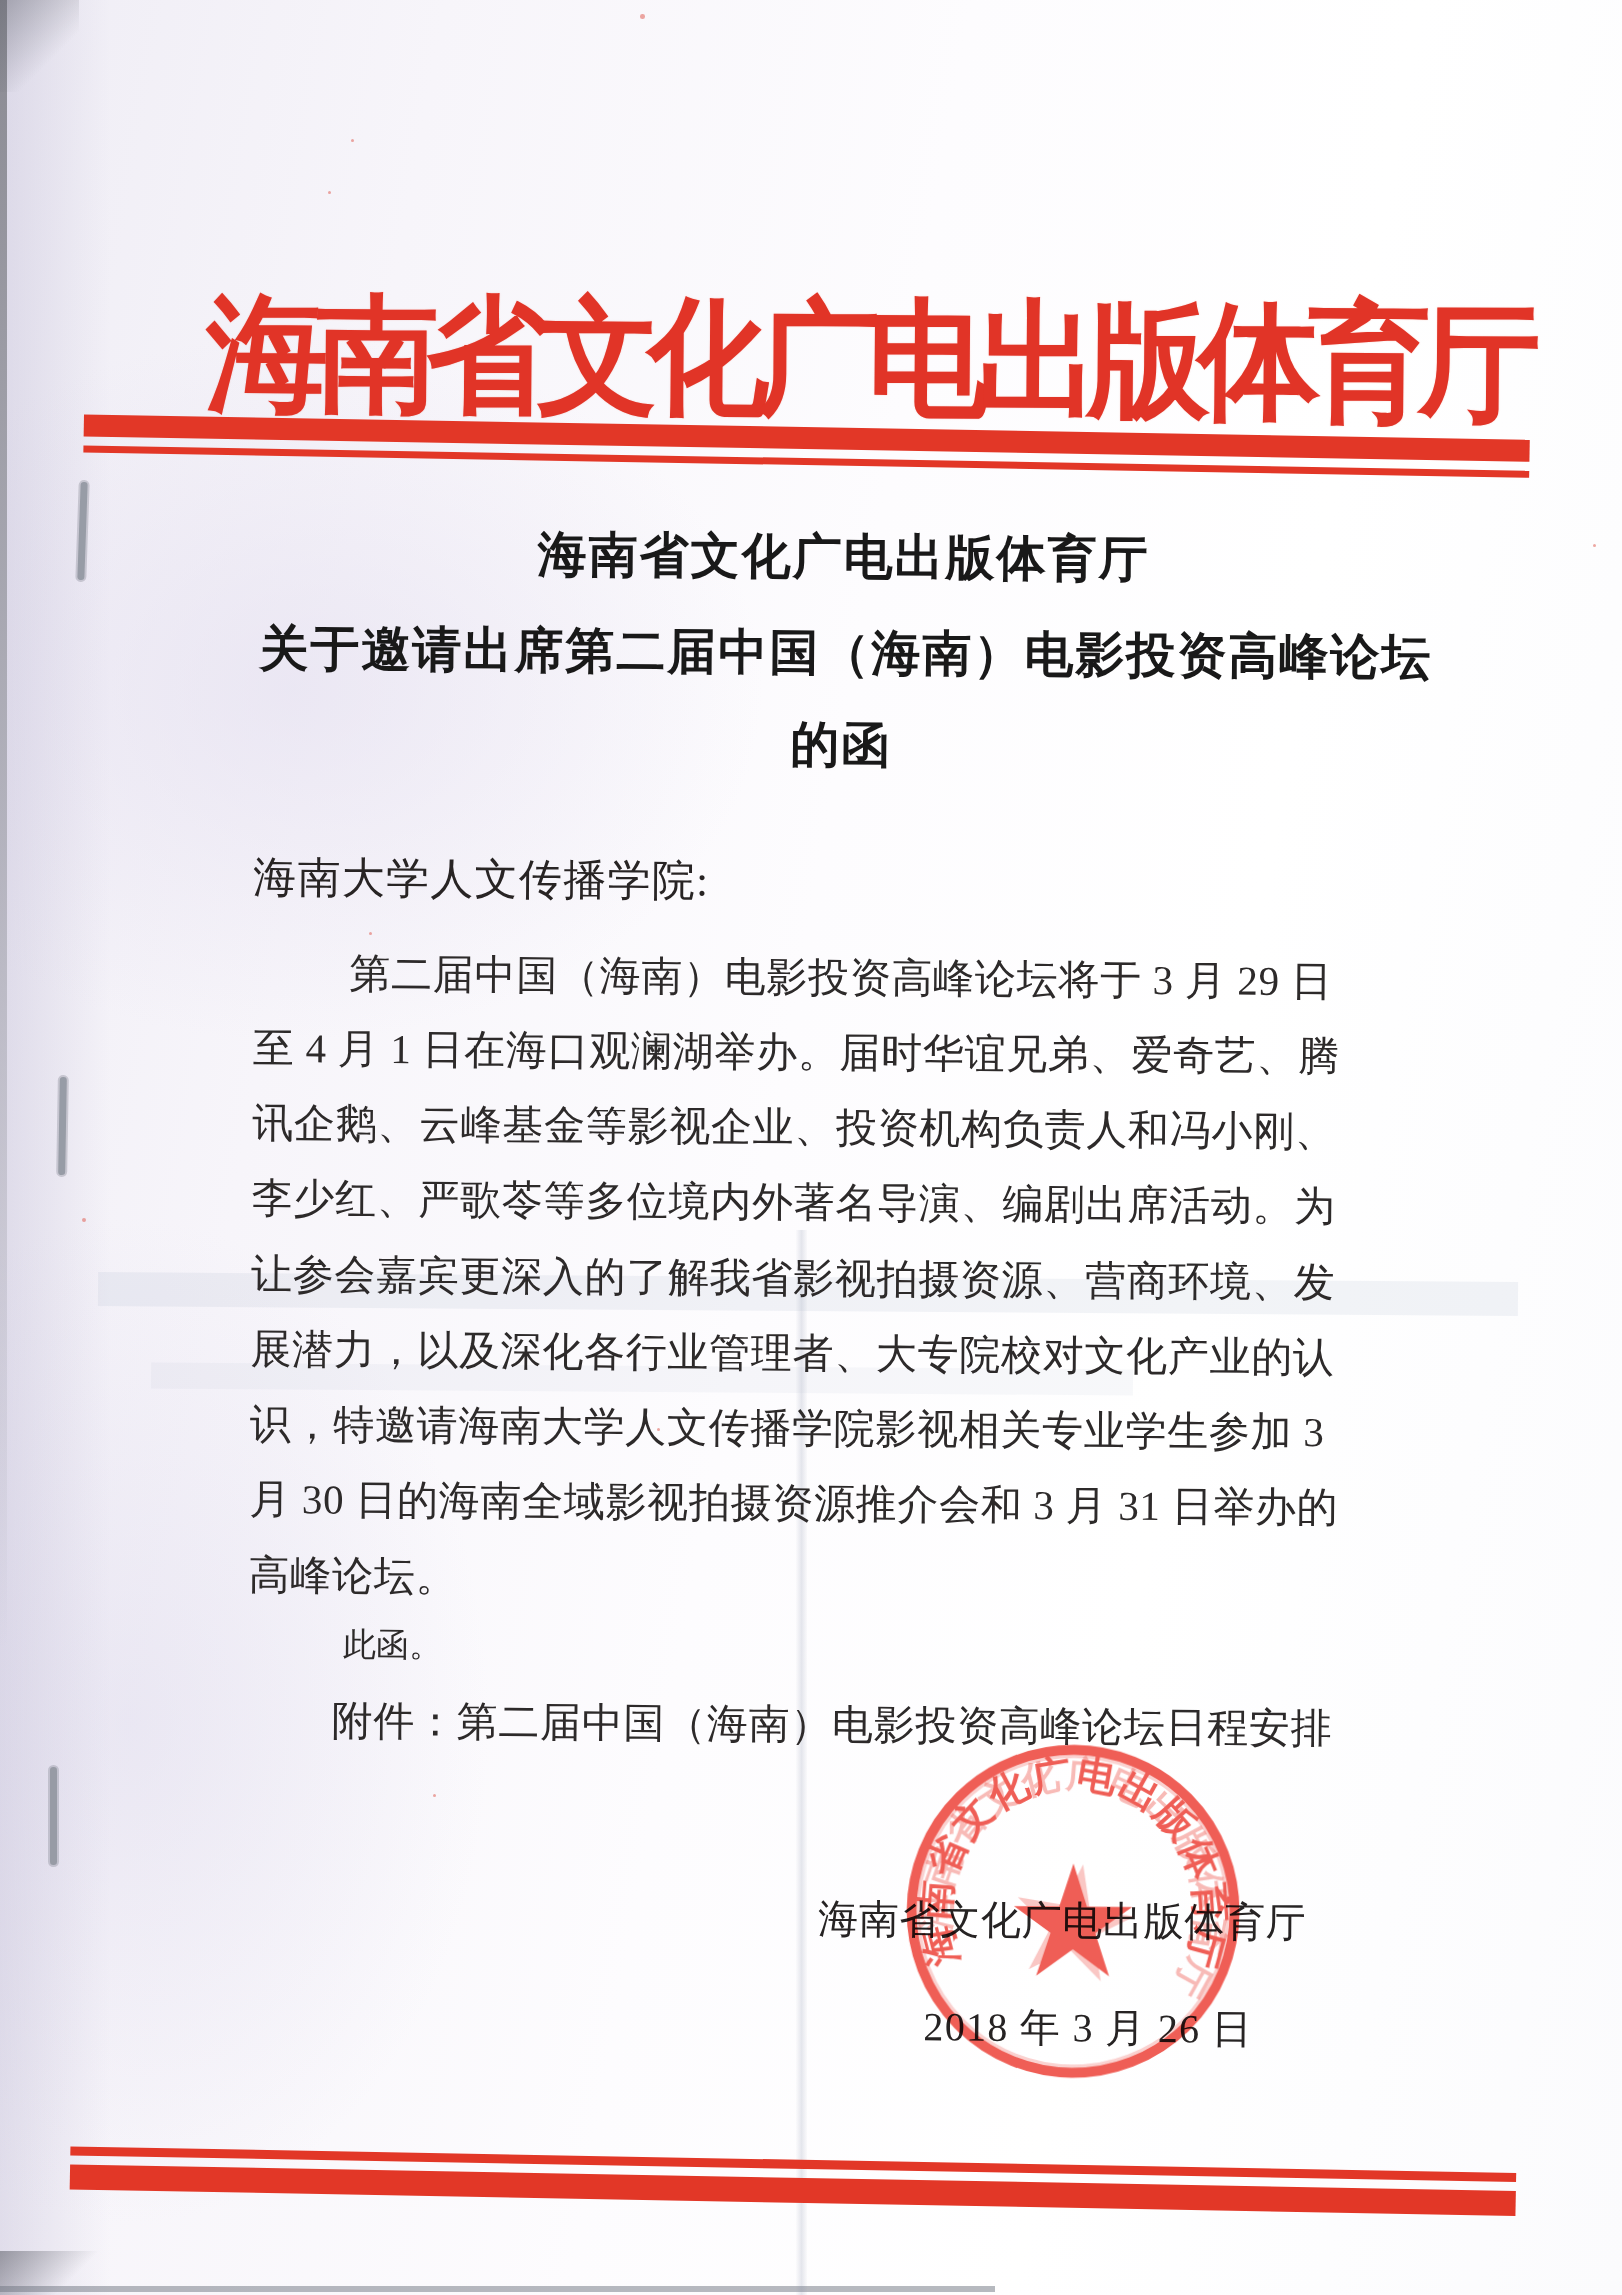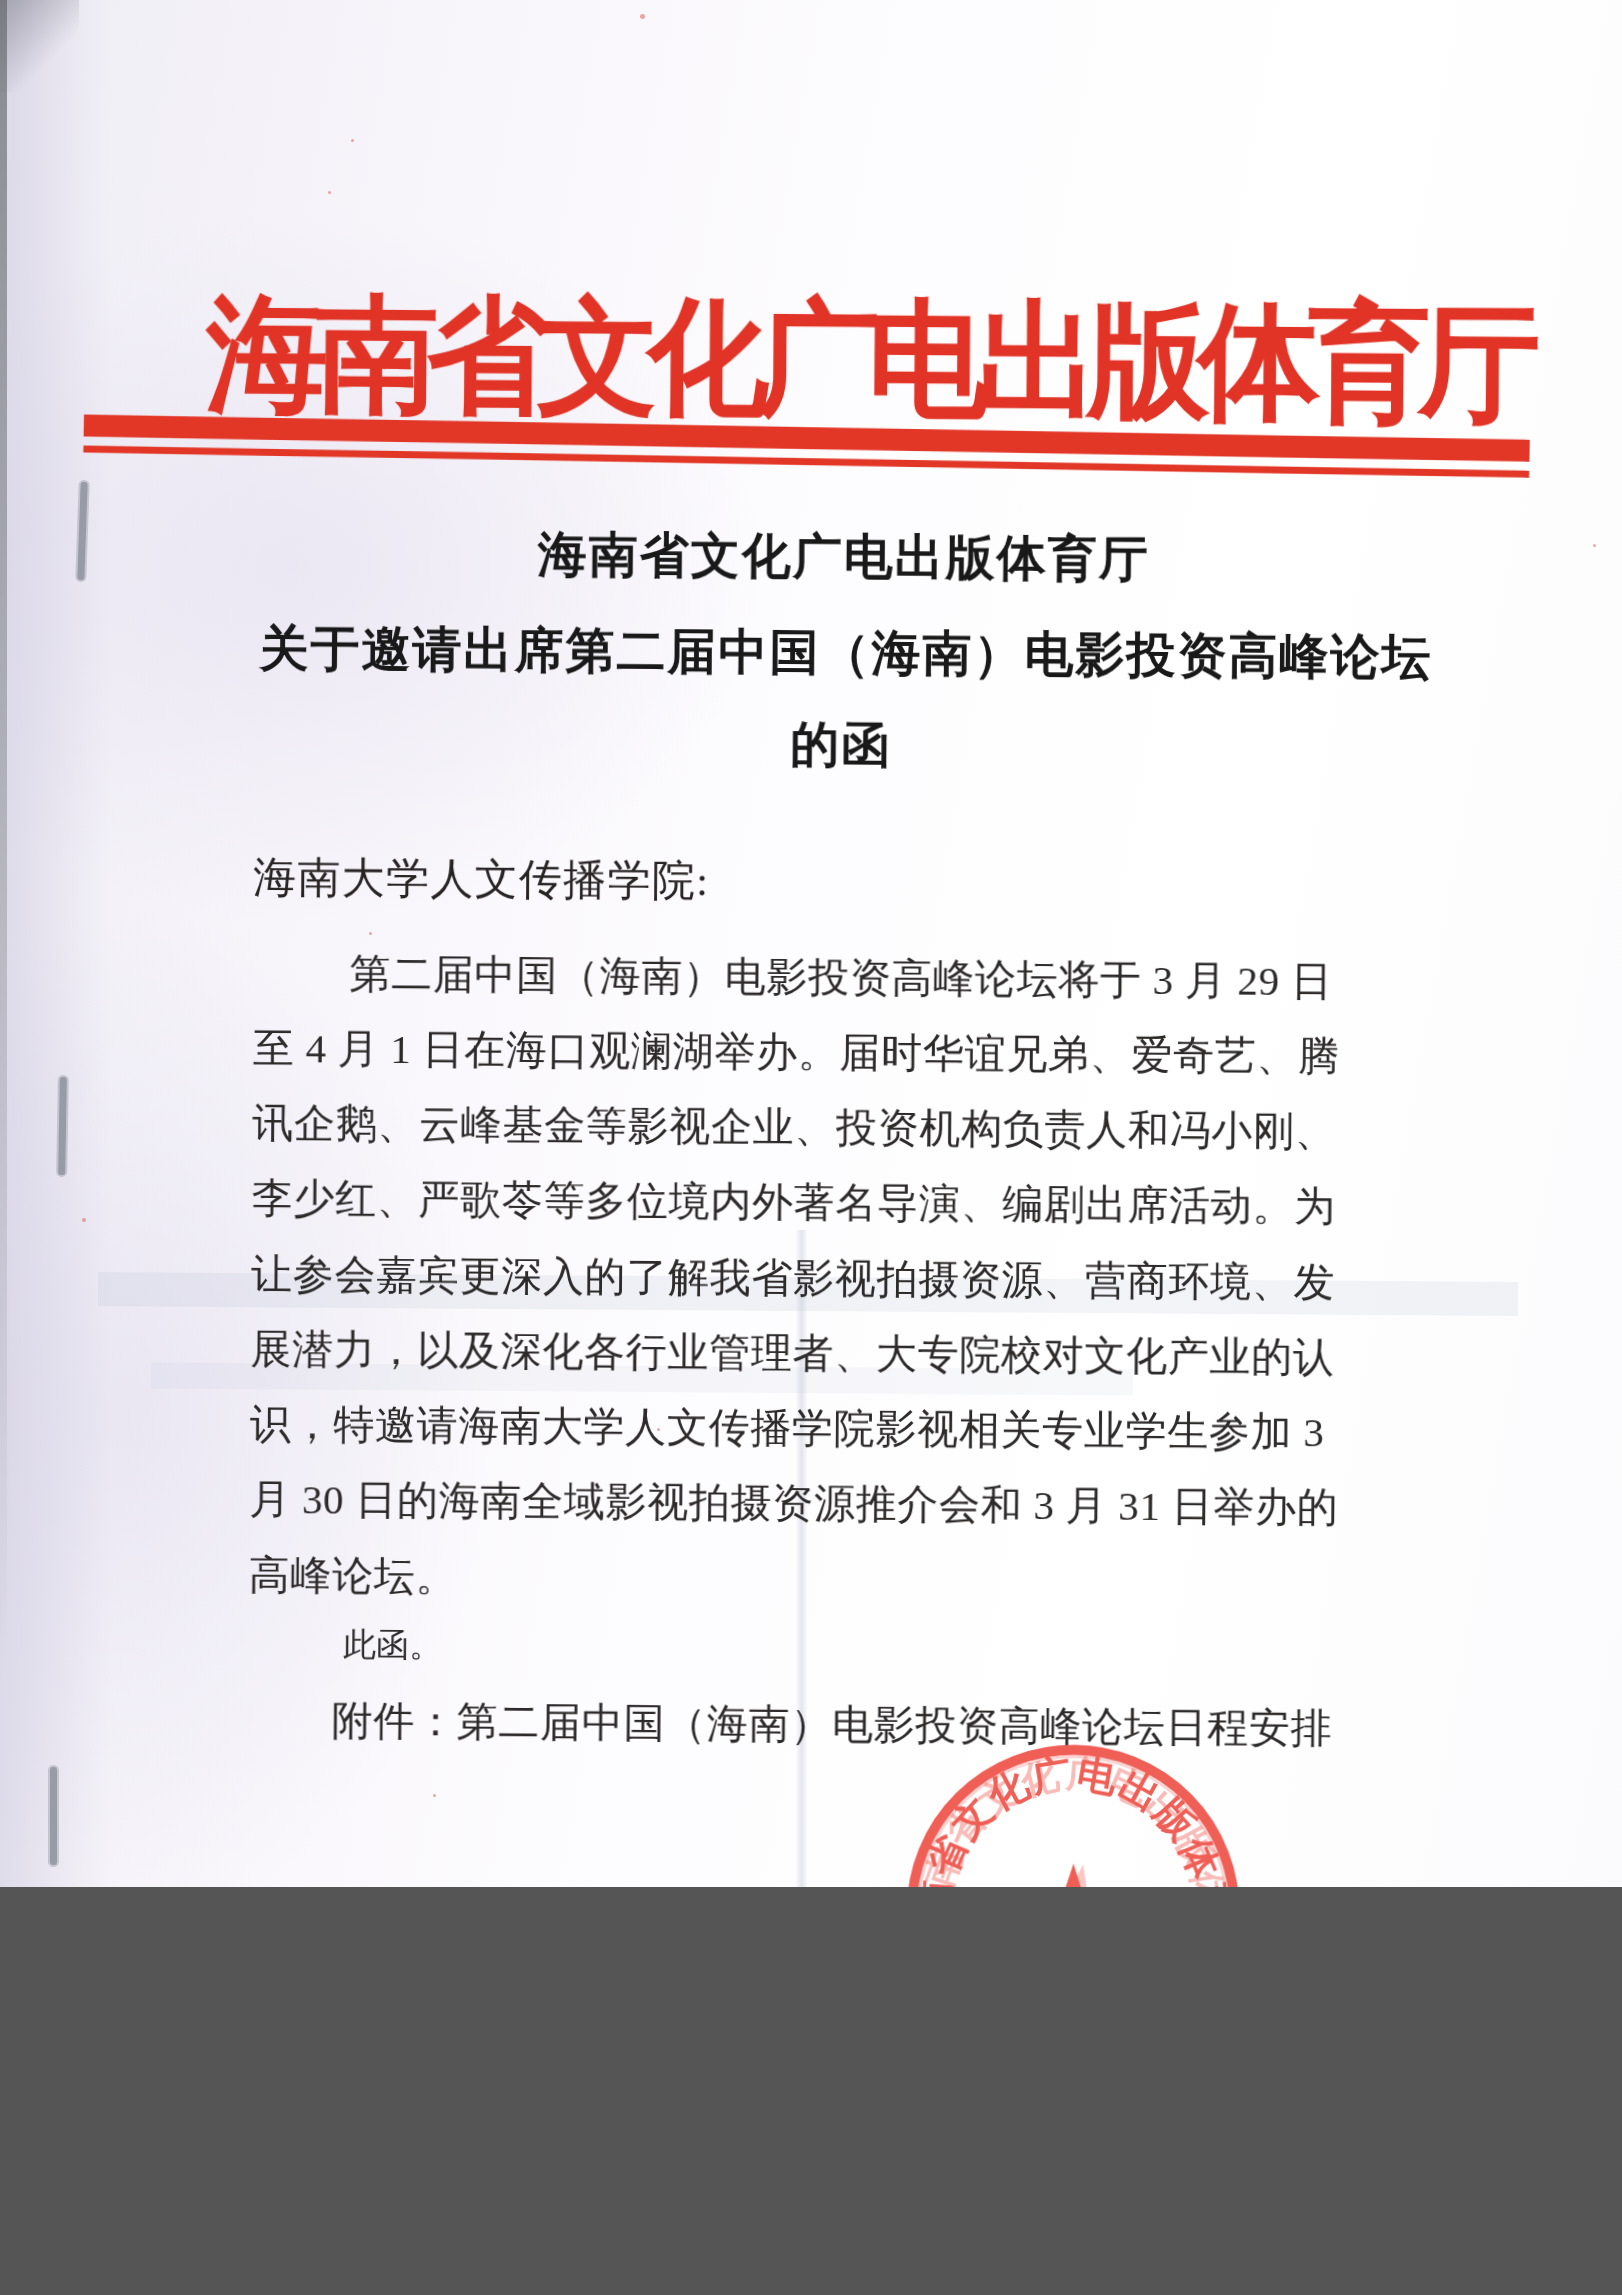--- a/index.html
+++ b/index.html
@@ -1,19 +1,19 @@
 <!DOCTYPE html>
 <html style="font-size:10.5px"><head>
 <meta charset="utf-8">
 <title>Document</title>
 <style>
   html,body{margin:0;padding:0;background:#555;}
   .sheet{
     position:relative;
-    width:1623px;height:1887px;
+    width:1623px;height:2295px;
     margin:0 auto;
     background:
       radial-gradient(785px 589px at 18% 30%, rgba(225,220,238,.55), rgba(225,220,238,0) 60%),
       radial-gradient(654px 916px at 8% 75%, rgba(214,210,232,.40), rgba(214,210,232,0) 55%),
       linear-gradient(100deg,#efedf5 0%,#f7f5fa 22%,#fdfcfe 48%,#ffffff 70%,#fbfbfd 100%);
     overflow:hidden;
     font-family:"Liberation Serif","DejaVu Serif",serif;
   }
   .content{position:absolute;left:0;top:0;width:100%;height:100%;
     transform:rotate(0.45deg);transform-origin:275px 393px;}

